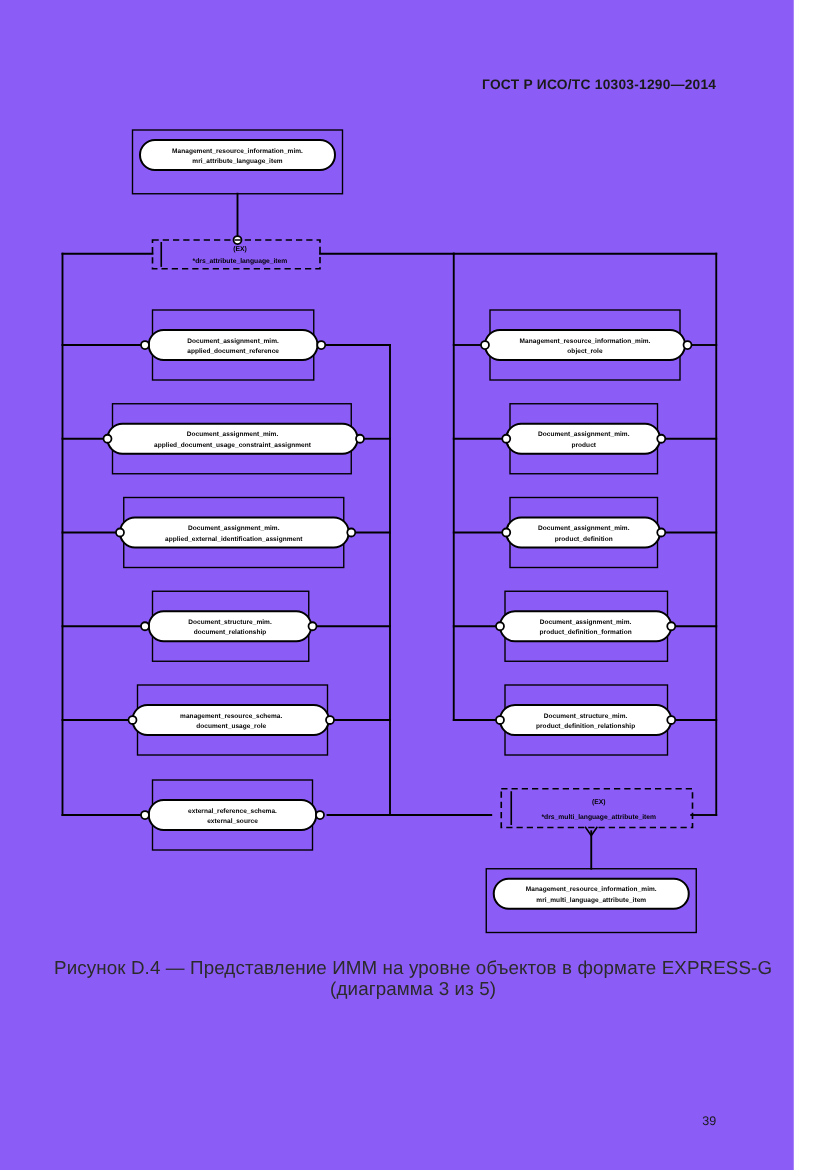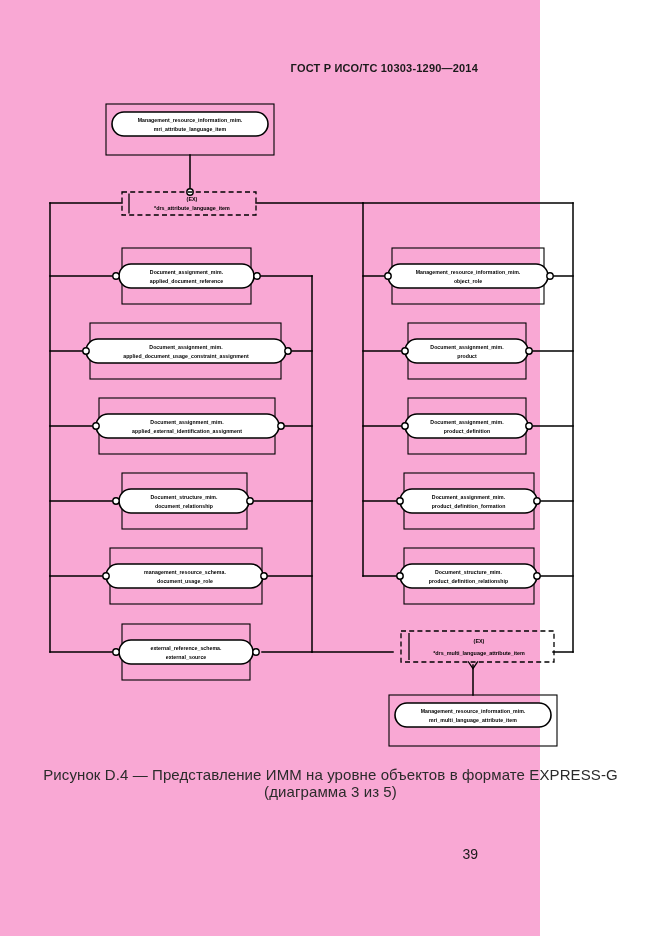--- a/index.html
+++ b/index.html
@@ -11,23 +11,23 @@
     width: 661px;
     height: 936px;
     position: relative;
     font-family: "Liberation Sans", sans-serif;
     color: #000000;
     overflow: hidden;
   }
   .page {
     position: absolute;
     left: 0; top: 0;
-    width: 540px;
+    width: 635px;
     height: 936px;
-    background: #f9a8d4;
+    background: #8b5cf6;
     text-decoration: underline;
   }
   .doc-header {
     position: absolute;
     right: 62px;
     top: 62px;
     font-size: 11px;
     font-weight: bold;
     letter-spacing: 0.2px;
     white-space: nowrap;
@@ -46,22 +46,22 @@
     top: 766px;
     width: 661px;
     text-align: center;
     font-size: 15px;
     color: #2b2b2b;
     letter-spacing: 0.1px;
   }
   .page-number {
     position: absolute;
     right: 62px;
-    top: 846px;
-    font-size: 14px;
+    top: 892px;
+    font-size: 10px;
     color: #1a1a1a;
   }
   svg { display: block; }
   .frame-rect {
     fill: none;
     stroke: #000000;
     stroke-width: 1.1;
   }
   .ex-rect {
     fill: none;

